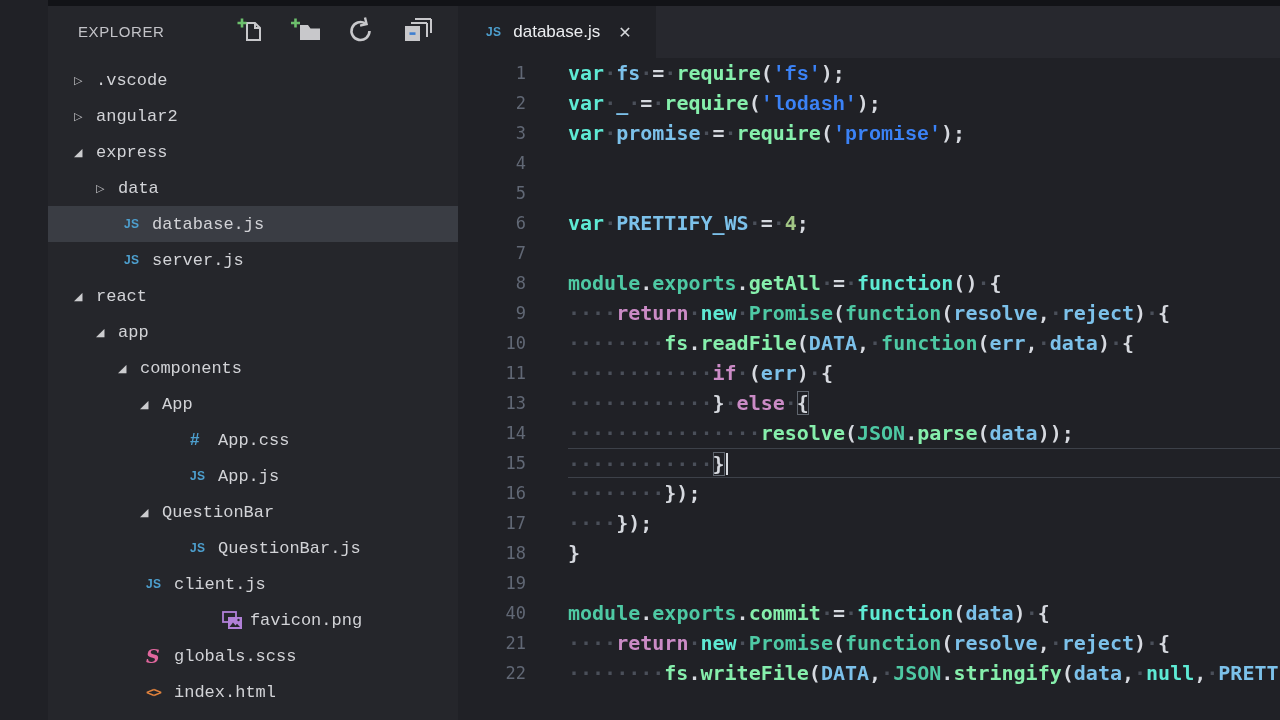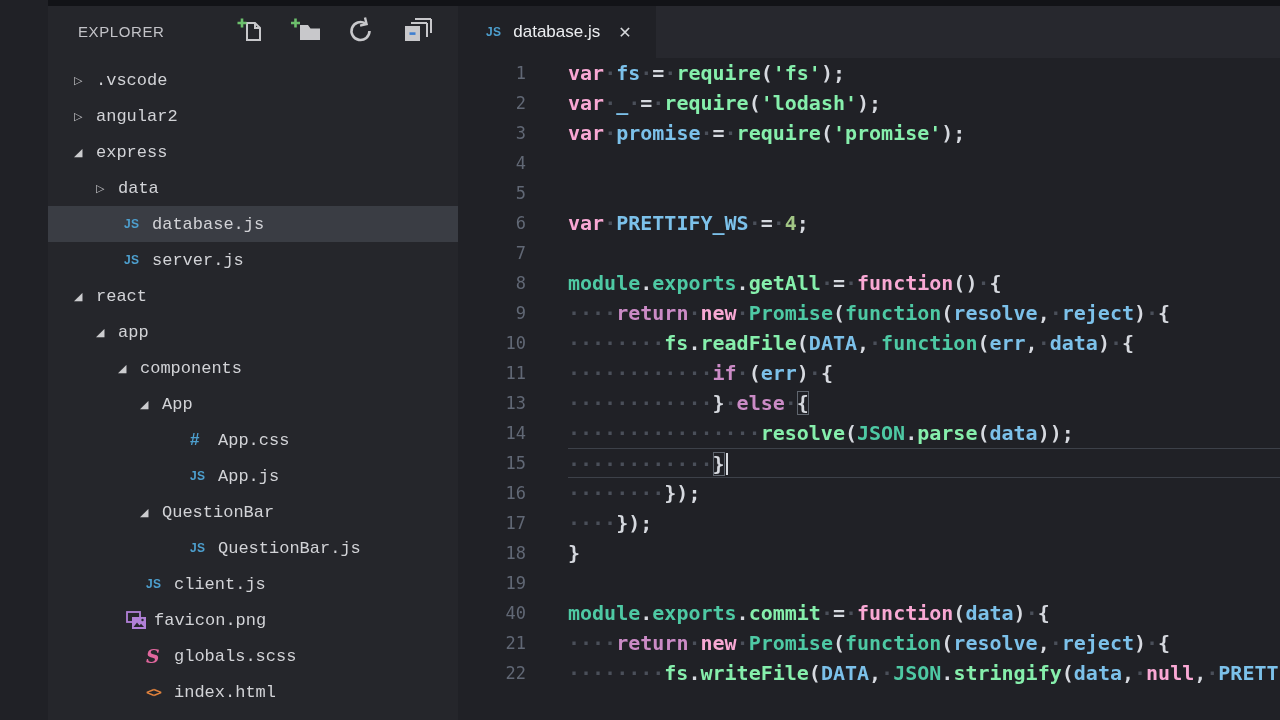--- a/index.html
+++ b/index.html
@@ -35,22 +35,22 @@
   .tab-close { color:#d5d7da; font-size:16px; margin-left:6px; cursor:pointer; }
 
   
   .editor { position:absolute; left:410px; top:58px; width:870px; height:662px; background:#202126;
             font-family:"DejaVu Sans Mono","Liberation Mono",monospace; }
   .cl { display:flex; height:30px; line-height:30px; }
   .ln { width:68px; flex:0 0 68px; text-align:right; color:#616875; font-size:17px; font-weight:400;
         -webkit-user-select:none; user-select:none; }
   .code { flex:1; margin-left:42px; font-size:20px; font-weight:600; white-space:pre; overflow:hidden; height:30px; }
   .cl.cur .code { border-top:1px solid #3d4149; border-bottom:1px solid #3d4149; }
-  .tok.k { color:#f9a8d4; } .tok.t { color:#4ec9a4; } .tok.f { color:#86efac; }
-  .tok.v { color:#7cc1ea; } .tok.s { color:#86efac; } .tok.n { color:#a2c685; }
+  .tok.k { color:#5eead4; } .tok.t { color:#4ec9a4; } .tok.f { color:#86efac; }
+  .tok.v { color:#7cc1ea; } .tok.s { color:#3b82f6;font-family:Liberation Mono, monospace; } .tok.n { color:#a2c685; }
   .tok.p { color:#d6d9df; } .tok.c { color:#cb8bc6; }
   .tok.w { color:#4a4f59; }
   .tok.pb { color:#d6d9df; outline:1px solid #60666f; outline-offset:-1px; }
   .cursor { display:inline-block; width:2px; height:22px; background:#d8dbe0; vertical-align:-4px; margin-left:1px; }
   svg { display:block; }
 </style>
 </head>
 <body>
 
 <div class="app">
@@ -150,21 +150,21 @@
           <span class="tlabel">QuestionBar</span>
         </div>
         <div class="trow" style="padding-left: 142px;">
           <span class="ficon js">JS</span>
           <span class="tlabel">QuestionBar.js</span>
         </div>
         <div class="trow" style="padding-left: 98px;">
           <span class="ficon js">JS</span>
           <span class="tlabel">client.js</span>
         </div>
-        <div class="trow" style="padding-left: 78px;">
+        <div class="trow" style="padding-left: 78px; justify-content: center;">
           <span class="ficon ">
             <svg width="21" height="19" viewBox="0 0 21 19">
               <rect x="1" y="1" width="13" height="10" fill="none" stroke="#b180d7" stroke-width="1.8"></rect>
               <rect x="6" y="6" width="14" height="12" fill="#b180d7"></rect>
               <path d="M7.5 16 l3.5-4.5 2.5 3 1.5-1.8 3 3.3 z" fill="#25262b"></path>
               <circle cx="16.5" cy="9" r="1.2" fill="#25262b"></circle>
             </svg>
           </span>
           <span class="tlabel">favicon.png</span>
         </div>

